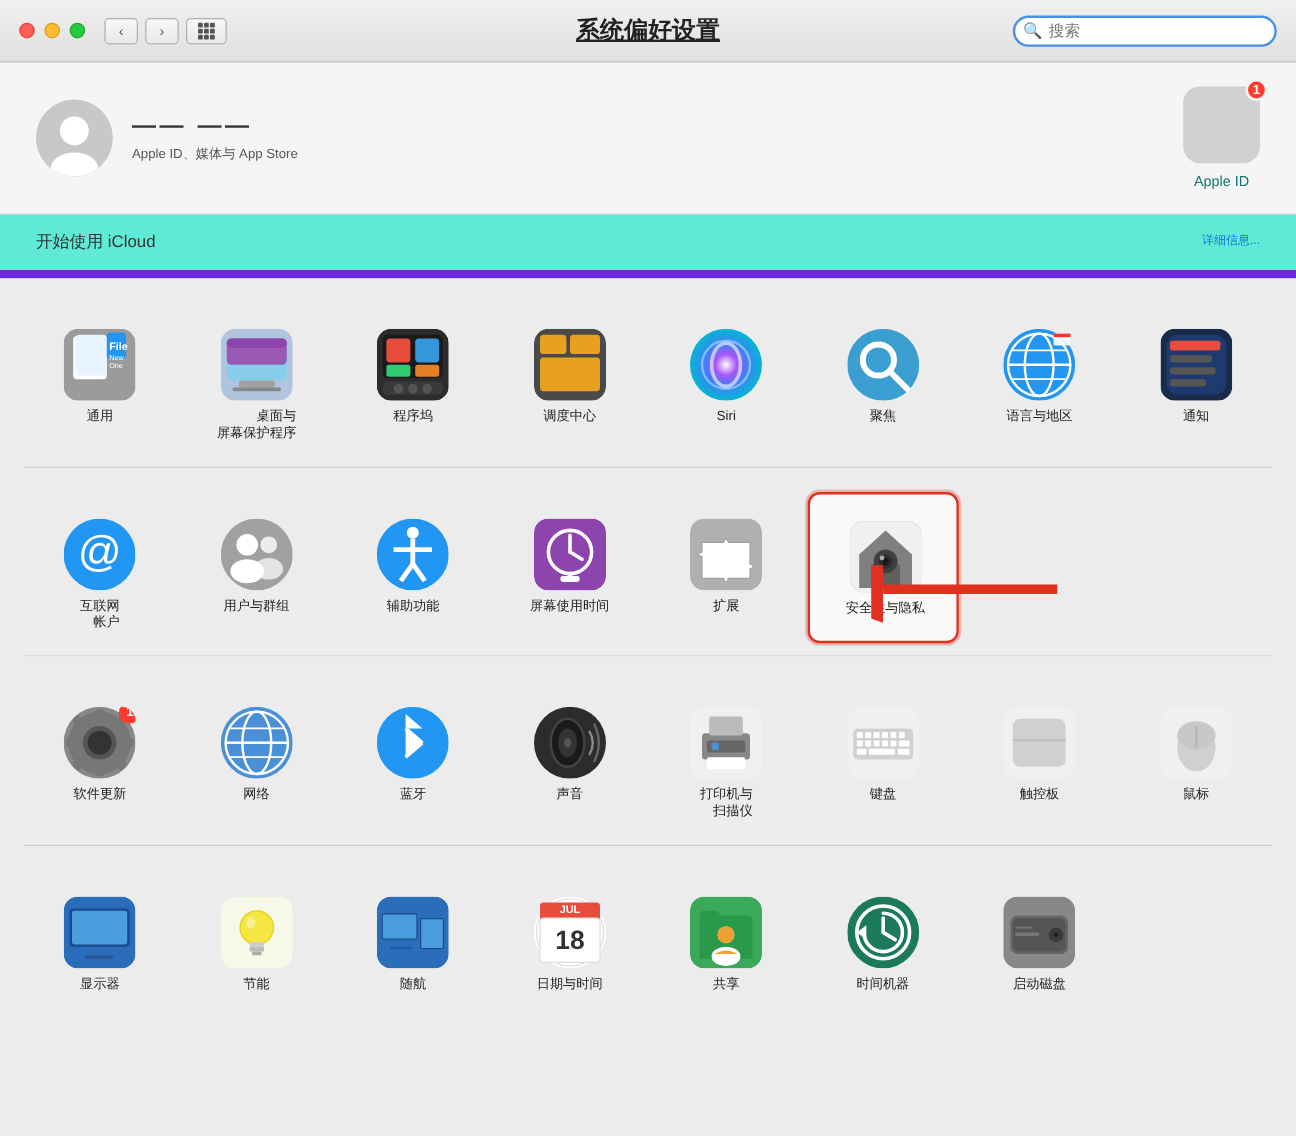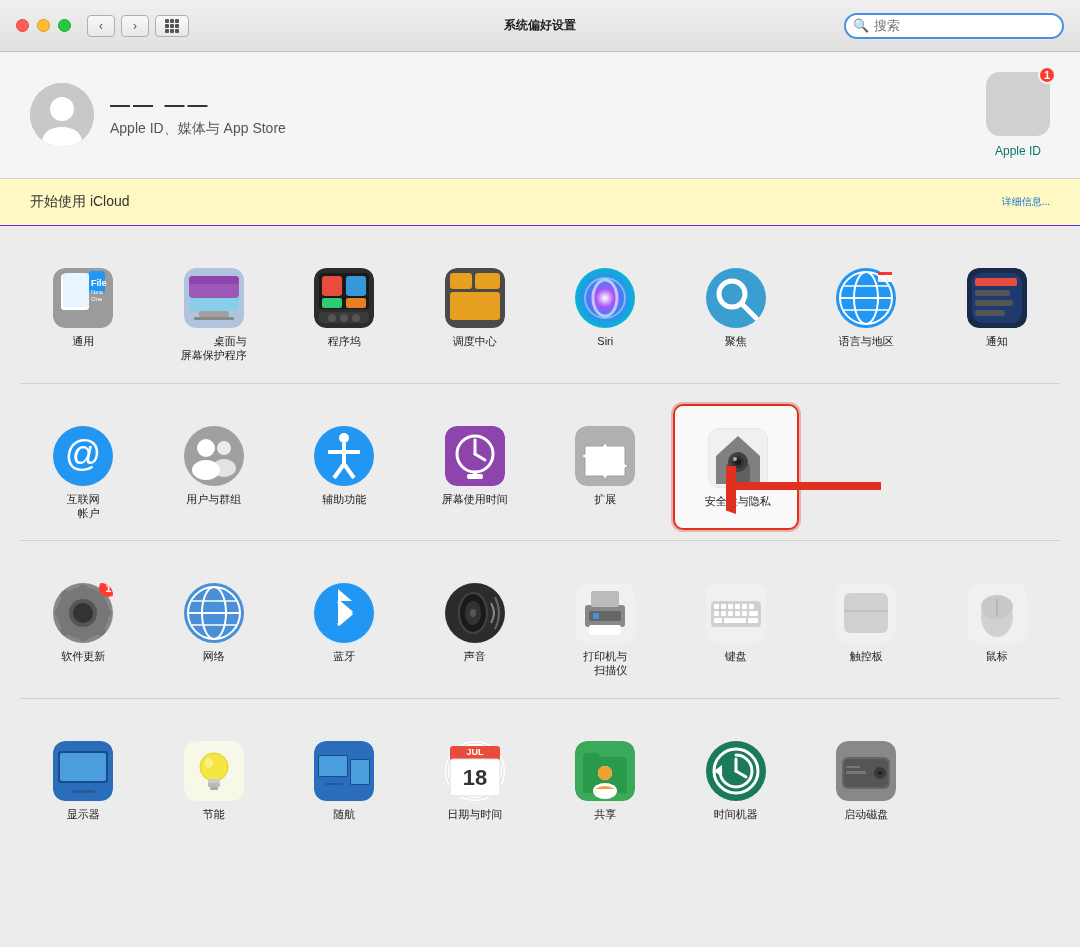--- a/index.html
+++ b/index.html
@@ -77,23 +77,24 @@
       width: 4px;
       height: 4px;
       background: #555;
       border-radius: 1px;
     }
 
     .window-title {
       position: absolute;
       left: 50%;
       transform: translateX(-50%);
-      font-size: 12px;
+      font-size: 20px;
       font-weight: 600;
       color: #222;
+      text-decoration: underline;
     }
 
     .search-box {
       margin-left: auto;
       position: relative;
       display: flex;
       align-items: center;
     }
     .search-input {
       width: 220px;
@@ -148,21 +149,21 @@
       display: flex;
       flex-direction: column;
     }
     .user-name-masked {
       font-size: 20px;
       font-weight: 600;
       color: #333;
       letter-spacing: 3px;
     }
     .apple-id-subtitle {
-      font-size: 14px;
+      font-size: 11px;
       color: #555;
       margin-top: 4px;
     }
 
     .apple-id-right {
       display: flex;
       flex-direction: column;
       align-items: center;
       gap: 8px;
       position: relative;
@@ -196,26 +197,25 @@
       border: 2px solid #f5f5f5;
     }
     .apple-id-label {
       font-size: 12px;
       color: #0f766e;
       font-weight: 500;
     }
 
     
     .icloud-banner {
-      background: #fef9c3;
+      background: #5eead4;
       padding: 14px 30px;
       display: flex;
-      align-items: center;
       justify-content: space-between;
-      border-bottom: 1px solid #6d28d9;
+      border-bottom: 7px solid #6d28d9;
     }
     .icloud-text {
       font-size: 14px;
       color: #333;
     }
     .icloud-link {
       font-size: 10px;
       color: #1471d4;
       cursor: pointer;
     }

